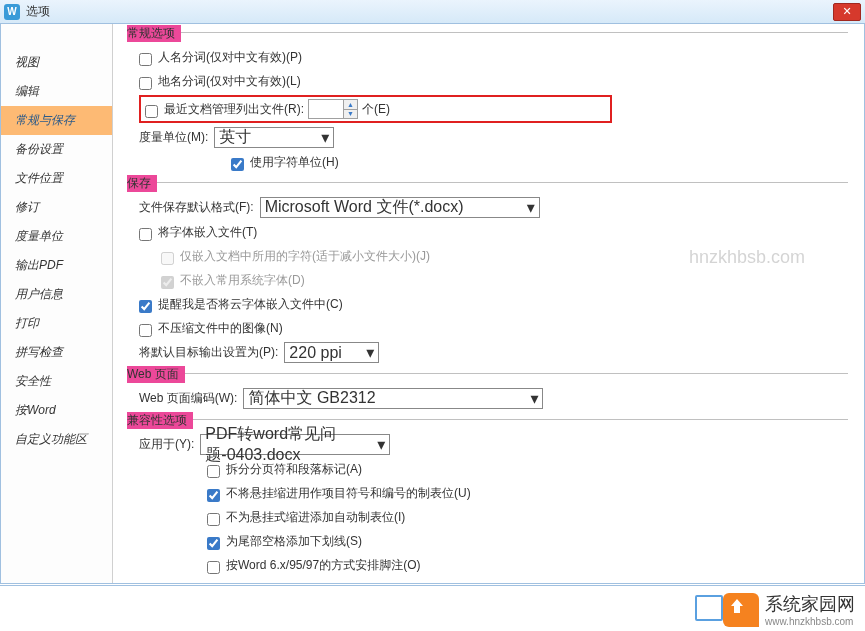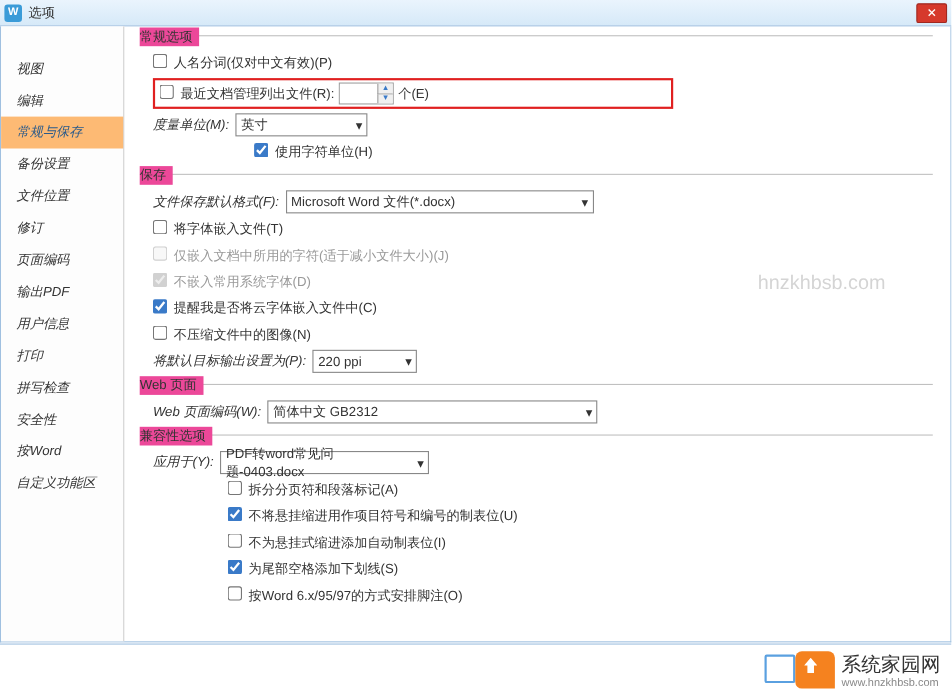--- a/index.html
+++ b/index.html
@@ -10,37 +10,37 @@
 .close-btn { width: 28px; height: 18px; background: #d6392c; border: 1px solid #a02820; border-radius: 2px; color: #fff; display: flex; align-items: center; justify-content: center; font-size: 11px; cursor: pointer; }
 .content { display: flex; height: 560px; border: 1px solid #a0c0e0; border-top: none; }
 .sidebar { width: 112px; border-right: 1px solid #d0d0d0; background: #fdfdfd; padding-top: 24px; font-style: italic; }
 .sidebar-item { padding: 6px 14px; cursor: pointer; color: #333; }
 .sidebar-item.active { background: #fdba74; color: #2a5a8a; }
 .main { flex: 1; padding: 8px 16px; overflow-y: auto; color: #333; }
 .fieldset { border: none; border-top: 1px solid #c0c0c0; margin-bottom: 10px; padding-top: 6px; }
 .fieldset-title { display: inline-block; background: #ec4899; padding: 0 6px 0 0; margin-top: -14px; margin-left: -2px; position: relative; top: -13px; color: #333; }
 .fieldset-body { margin-top: -8px; padding-left: 10px; }
 .row { display: flex; align-items: center; margin-bottom: 4px; min-height: 20px; }
-.row label { display: flex; align-items: flex-start; }
+.row label { display: flex; align-items: flex-end; }
 .row input[type="checkbox"] { margin-right: 6px; width: 13px; height: 13px; }
 .row input[type="checkbox"]:checked { accent-color: #3a7ac8; }
-.indent { }
+.indent { margin-left: 22px; }
 .disabled { color: #999; }
 .highlight-box { border: 2px solid #e02020; padding: 2px 220px 2px 4px; display: inline-flex; align-items: center; }
 .spinner { display: inline-flex; align-items: center; border: 1px solid #a0a0a0; height: 20px; margin: 0 4px; }
 .spinner input { border: none; width: 34px; text-align: right; padding: 1px 3px; font-size: 12px; outline: none; }
 .spinner-btns { width: 14px; height: 18px; display: flex; flex-direction: column; }
 .spinner-btn { flex: 1; font-size: 7px; display: flex; align-items: center; justify-content: center; border-left: 1px solid #a0a0a0; cursor: pointer; background: #f0f0f0; color: #3a7ac8; line-height: 1; }
 .spinner-btn:first-child { border-bottom: 1px solid #a0a0a0; }
-.select { border: 1px solid #888; height: 21px; padding: 1px 18px 1px 4px; background: #fff; font-size: 12px; font-family: inherit; position: relative; display: inline-flex; align-items: center; cursor: pointer; }
+.select { border: 1px solid #888; height: 21px; padding: 1px 18px 1px 4px; background: #fff; font-size: 16px; font-family: inherit; position: relative; display: inline-flex; align-items: center; cursor: pointer; }
 .select::after { content: "▾"; position: absolute; right: 4px; color: #333; }
-.label-inline { margin-right: 6px; font-style: italic; }
+.label-inline { margin-right: 6px; }
 .watermark { position: absolute; right: 60px; top: 247px; font-size: 18px; color: rgba(120,120,120,0.32); font-family: Arial, sans-serif; pointer-events: none; }
 .footer-bar { position: absolute; bottom: 0; left: 0; right: 0; height: 46px; border-top: 1px solid #a0c0e0; display: flex; align-items: center; justify-content: flex-end; padding: 0 12px; background: #fff; }
-.brand { position: absolute; right: 10px; bottom: 4px; display: flex; align-items: flex-start; padding-left: 12px; }
+.brand { position: absolute; right: 10px; bottom: 4px; display: flex; align-items: flex-end; padding-left: 12px; }
 .brand-icon { width: 36px; height: 34px; background: #f5821f; border-radius: 6px 6px 0 6px; position: relative; margin-right: 6px; }
 .brand-icon::before { content: ""; position: absolute; top: 6px; left: 8px; width: 12px; height: 14px; background: #fff; clip-path: polygon(50% 0, 100% 50%, 75% 50%, 75% 100%, 25% 100%, 25% 50%, 0 50%); }
 .brand-text { font-size: 18px; color: #333; font-weight: 500; font-family: SimHei, sans-serif; }
 .brand-url { font-size: 10px; color: #888; }
 .ok-fragment { position: absolute; right: 142px; bottom: 10px; width: 28px; height: 26px; border: 2px solid #5aa0e0; border-radius: 2px; background: #fff; }
 </style>
 </head>
 <body>
 
 <div class="titlebar">
@@ -52,39 +52,45 @@
 </div>
 
 <div class="content">
   <div class="sidebar">
     <div class="sidebar-item">视图</div>
     <div class="sidebar-item">编辑</div>
     <div class="sidebar-item active">常规与保存</div>
     <div class="sidebar-item">备份设置</div>
     <div class="sidebar-item">文件位置</div>
     <div class="sidebar-item">修订</div>
-    <div class="sidebar-item">页面编码</div>
+    <div class="sidebar-item">度量单位</div>
     <div class="sidebar-item">输出PDF</div>
     <div class="sidebar-item">用户信息</div>
     <div class="sidebar-item">打印</div>
     <div class="sidebar-item">拼写检查</div>
     <div class="sidebar-item">安全性</div>
     <div class="sidebar-item">按Word</div>
     <div class="sidebar-item">自定义功能区</div>
   </div>
 
   <div class="main">
 
     <div class="fieldset">
       <span class="fieldset-title">常规选项</span>
       <div class="fieldset-body">
         <div class="row">
             <label>
               <input type="checkbox" style="">
               <span>人名分词(仅对中文有效)(P)</span>
+            </label>
+          </div>
+        <div class="row">
+            <label>
+              <input type="checkbox" style="">
+              <span>地名分词(仅对中文有效)(L)</span>
             </label>
           </div>
         <div class="row">
           <span class="highlight-box">
             <label>
                 <input type="checkbox" style="">
                 <span>最近文档管理列出文件(R):</span>
               </label>
             <span class="spinner">
               <input type="text" value="" style="">

